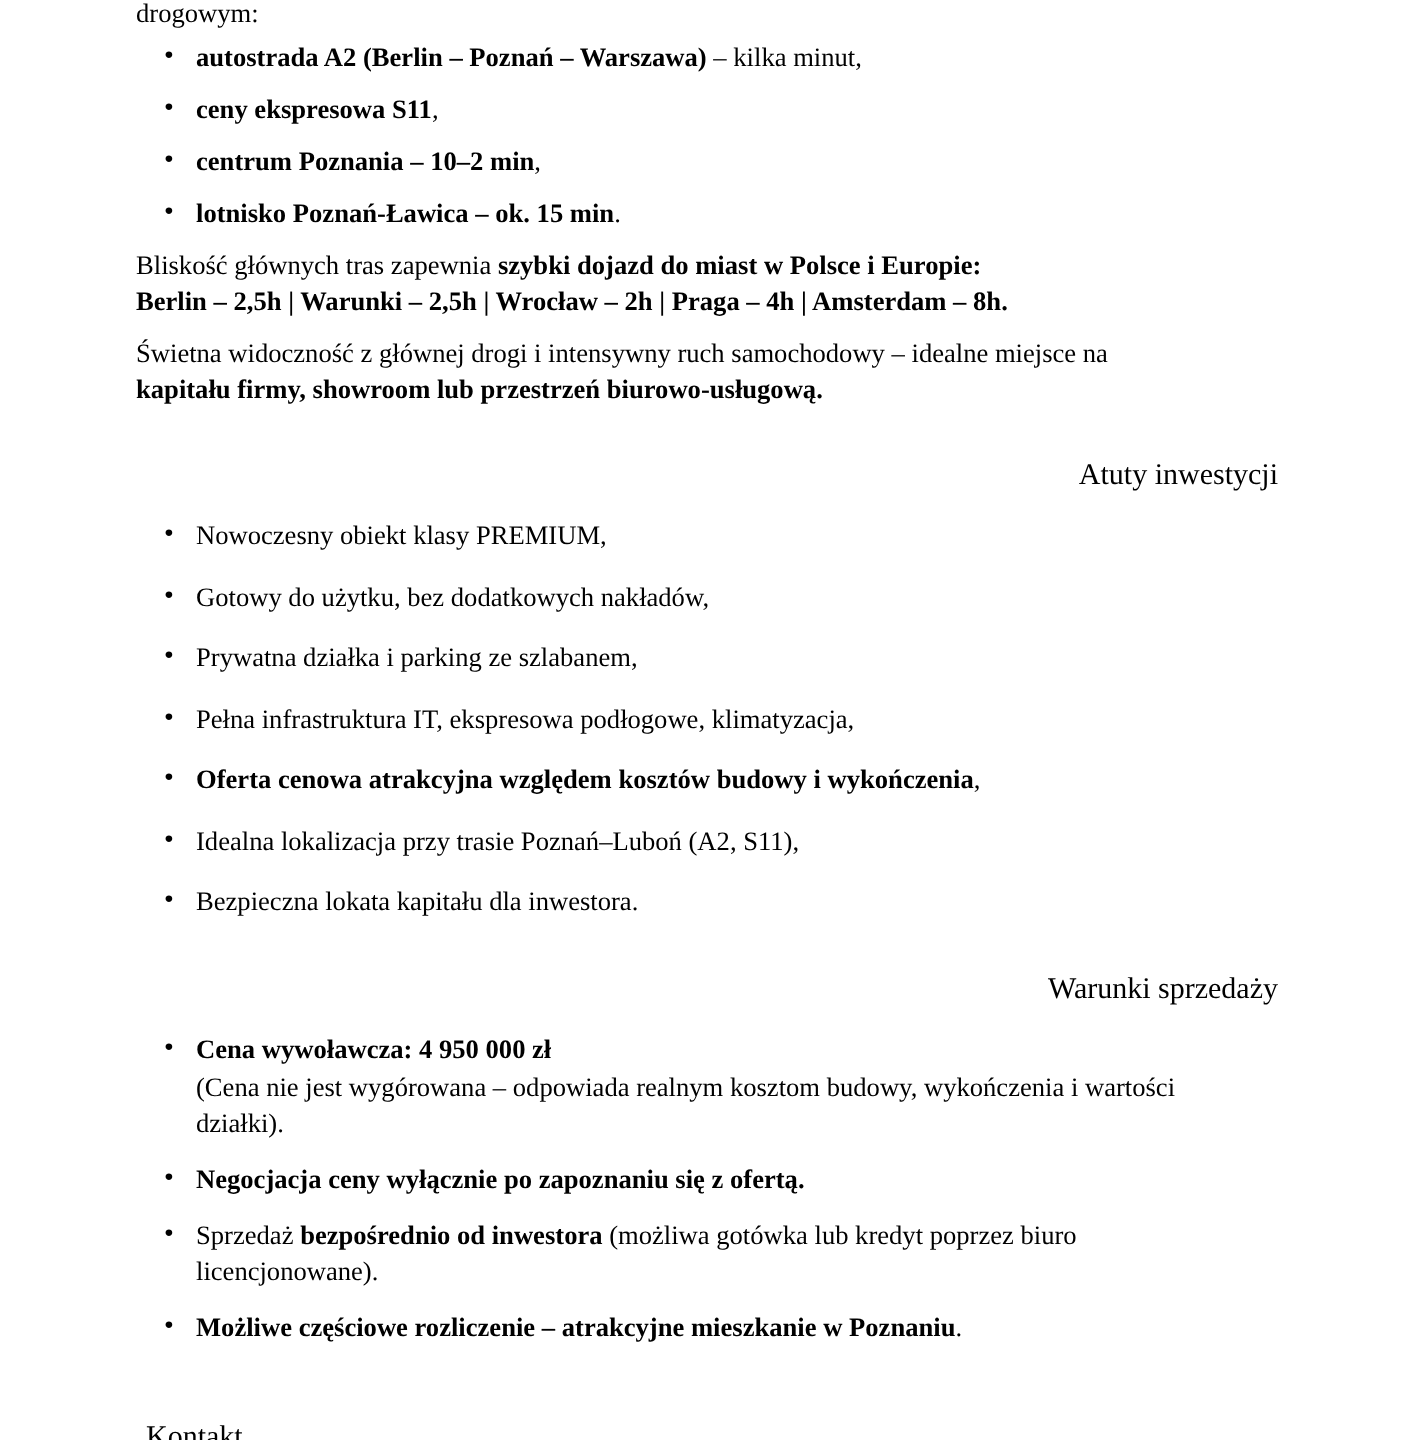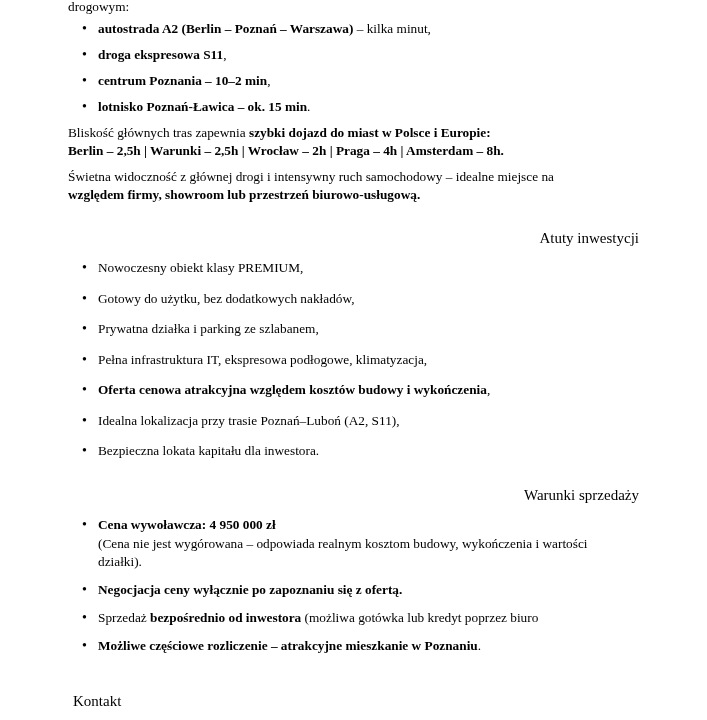--- a/index.html
+++ b/index.html
@@ -91,40 +91,40 @@
 <div class="page">
   <div class="content">
 
     <p class="lead">drogowym:</p>
 
     <ul class="list-tight">
       <li>
         <span class="b">autostrada A2 (Berlin – Poznań – Warszawa)</span><span> – kilka minut,</span>
       </li>
       <li>
-        <span class="b">droga ekspresowa S11</span><span>,</span>
+        <span class="b">ceny ekspresowa S11</span><span>,</span>
       </li>
       <li>
         <span class="b">centrum Poznania – 10–2 min</span><span>,</span>
       </li>
       <li>
         <span class="b">lotnisko Poznań-Ławica – ok. 15 min</span><span>.</span>
       </li>
     </ul>
 
     <div class="para-block">
       <p>
         <span>Bliskość głównych tras zapewnia </span><span class="b">szybki dojazd do miast w Polsce i Europie:</span>
       </p>
       <p class="b">Berlin – 2,5h | Warunki – 2,5h | Wrocław – 2h | Praga – 4h | Amsterdam – 8h.</p>
     </div>
 
     <div class="para-block">
       <p>Świetna widoczność z głównej drogi i intensywny ruch samochodowy – idealne miejsce na</p>
-      <p class="b">względem firmy, showroom lub przestrzeń biurowo-usługową.</p>
+      <p class="b">kapitału firmy, showroom lub przestrzeń biurowo-usługową.</p>
     </div>
 
     <h2 class="section-heading">Atuty inwestycji</h2>
 
     <ul class="list-atuty">
       <li>
         <span>Nowoczesny obiekt klasy PREMIUM,</span>
       </li>
       <li>
         <span>Gotowy do użytku, bez dodatkowych nakładów,</span>
@@ -152,20 +152,21 @@
       <li>
         <span class="b">Cena wywoławcza: 4 950 000 zł</span>
         <div class="sub-note">(Cena nie jest wygórowana – odpowiada realnym kosztom budowy, wykończenia i wartości</div>
         <div>działki).</div>
       </li>
       <li>
         <span class="b">Negocjacja ceny wyłącznie po zapoznaniu się z ofertą.</span>
       </li>
       <li>
         <span>Sprzedaż </span><span class="b">bezpośrednio od inwestora</span><span> (możliwa gotówka lub kredyt poprzez biuro</span>
+        <div>licencjonowane).</div>
       </li>
       <li>
         <span class="b">Możliwe częściowe rozliczenie – atrakcyjne mieszkanie w Poznaniu</span><span>.</span>
       </li>
     </ul>
 
     <h2 class="heading-kontakt">Kontakt</h2>
 
   </div>
 </div>

